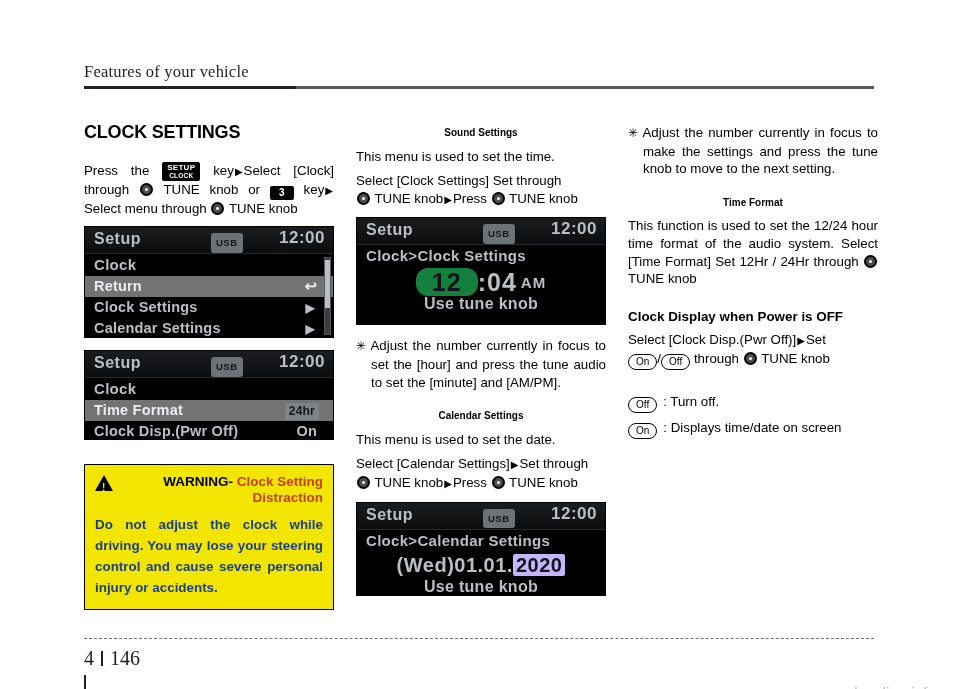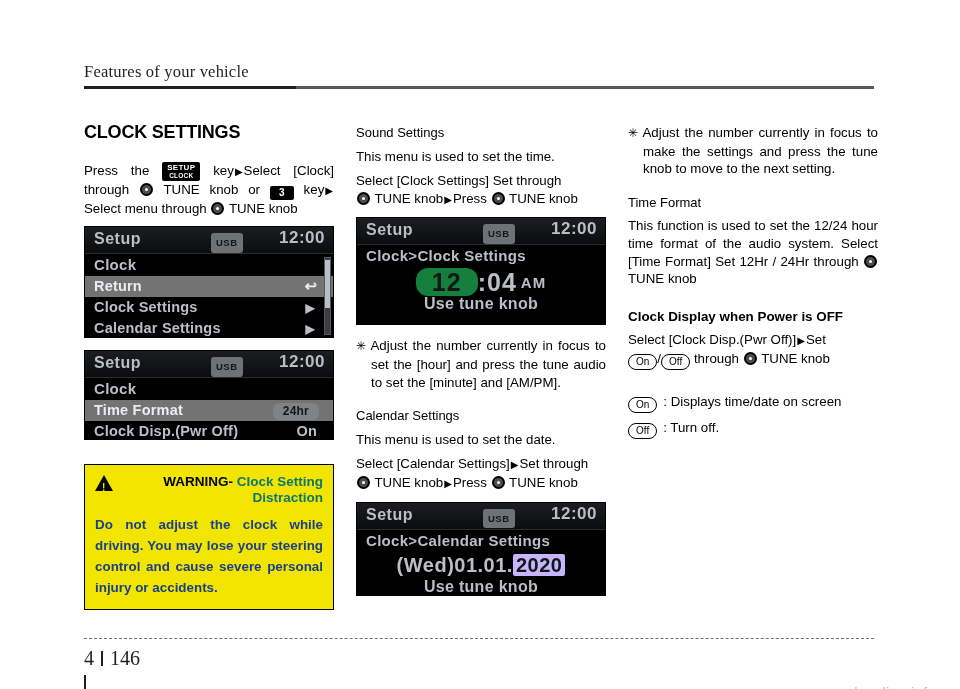--- a/index.html
+++ b/index.html
@@ -65,23 +65,24 @@
 
   h2.section {
     font-family: "Liberation Sans", sans-serif;
     font-size: 18px;
     font-weight: bold;
     margin: 0 0 20px 0;
     letter-spacing: -0.2px;
   }
   h3.sub {
     font-family: "Liberation Sans", sans-serif;
-    font-size: 13px;
-    font-weight: normal;
+    font-size: 10px;
+    font-weight: bold;
     margin: 16px 0 6px 0;
+    text-align: center;
   }
   h3.sub.first { margin-top: 0; }
   h3.sub2 {
     font-family: "Liberation Sans", sans-serif;
     font-size: 13.4px;
     font-weight: bold;
     margin: 20px 0 6px 0;
   }
   p.para {
     margin: 0 0 7px 0;
@@ -246,22 +247,22 @@
     font-size: 12px;
   }
   .lcd-row .badge {
     position: absolute;
     right: 14px;
     top: 3px;
     background: #7e8387;
     color: #15181b;
     font-size: 12px;
     font-weight: bold;
-    border-radius: 6px;
-    padding: 0px 10px;
+    border-radius: 1px;
+    padding: 0px 4px;
   }
   .scrollbar {
     position: absolute;
     right: 2px;
     width: 7px;
     background: #3b3e41;
     border: 1px solid #55585b;
     box-sizing: border-box;
   }
   .scrollbar .thumb {
@@ -337,21 +338,21 @@
   }
   .warn-tri span {
     position: absolute;
     left: -2px; top: 5px;
     color: #f2e600;
     font-size: 10px;
     font-weight: bold;
     font-family: "Liberation Sans", sans-serif;
   }
   .warn-head .t1 { color: #000; }
-  .warn-head .t2 { color: #0f766e; }
+  .warn-head .t2 { color: #c2410c; }
   .warn-body {
     font-family: "Liberation Sans", sans-serif;
     font-size: 13.4px;
     font-weight: bold;
     color: #1b3f8b;
     line-height: 21px;
     text-align: justify;
     margin-top: 6px;
   }
 
@@ -563,24 +564,24 @@
       <span>Select [Clock Disp.(Pwr Off)]</span><span class="arrow">▶</span><span>Set</span><br>
       <span class="pill">On</span><span>/</span><span class="pill">Off</span>
       <span>through</span>
       <span class="knob"></span>
       <span>TUNE knob</span>
     </p>
 
     <div style="height:16px;"></div>
 
     <p class="legend-line">
+      <span class="pill">Off</span><span>: Turn off.</span>
+    </p>
+    <p class="legend-line">
       <span class="pill">On</span><span>: Displays time/date on screen</span>
-    </p>
-    <p class="legend-line">
-      <span class="pill">Off</span><span>: Turn off.</span>
     </p>
   </div>
 
   <div class="footer-rule"></div>
   <div class="footer-num">
     <span>4</span><span class="sep"></span><span>146</span>
   </div>
   <div class="footer-tick"></div>
   <div class="watermark">carmanualsonline.info</div>
 </div>

